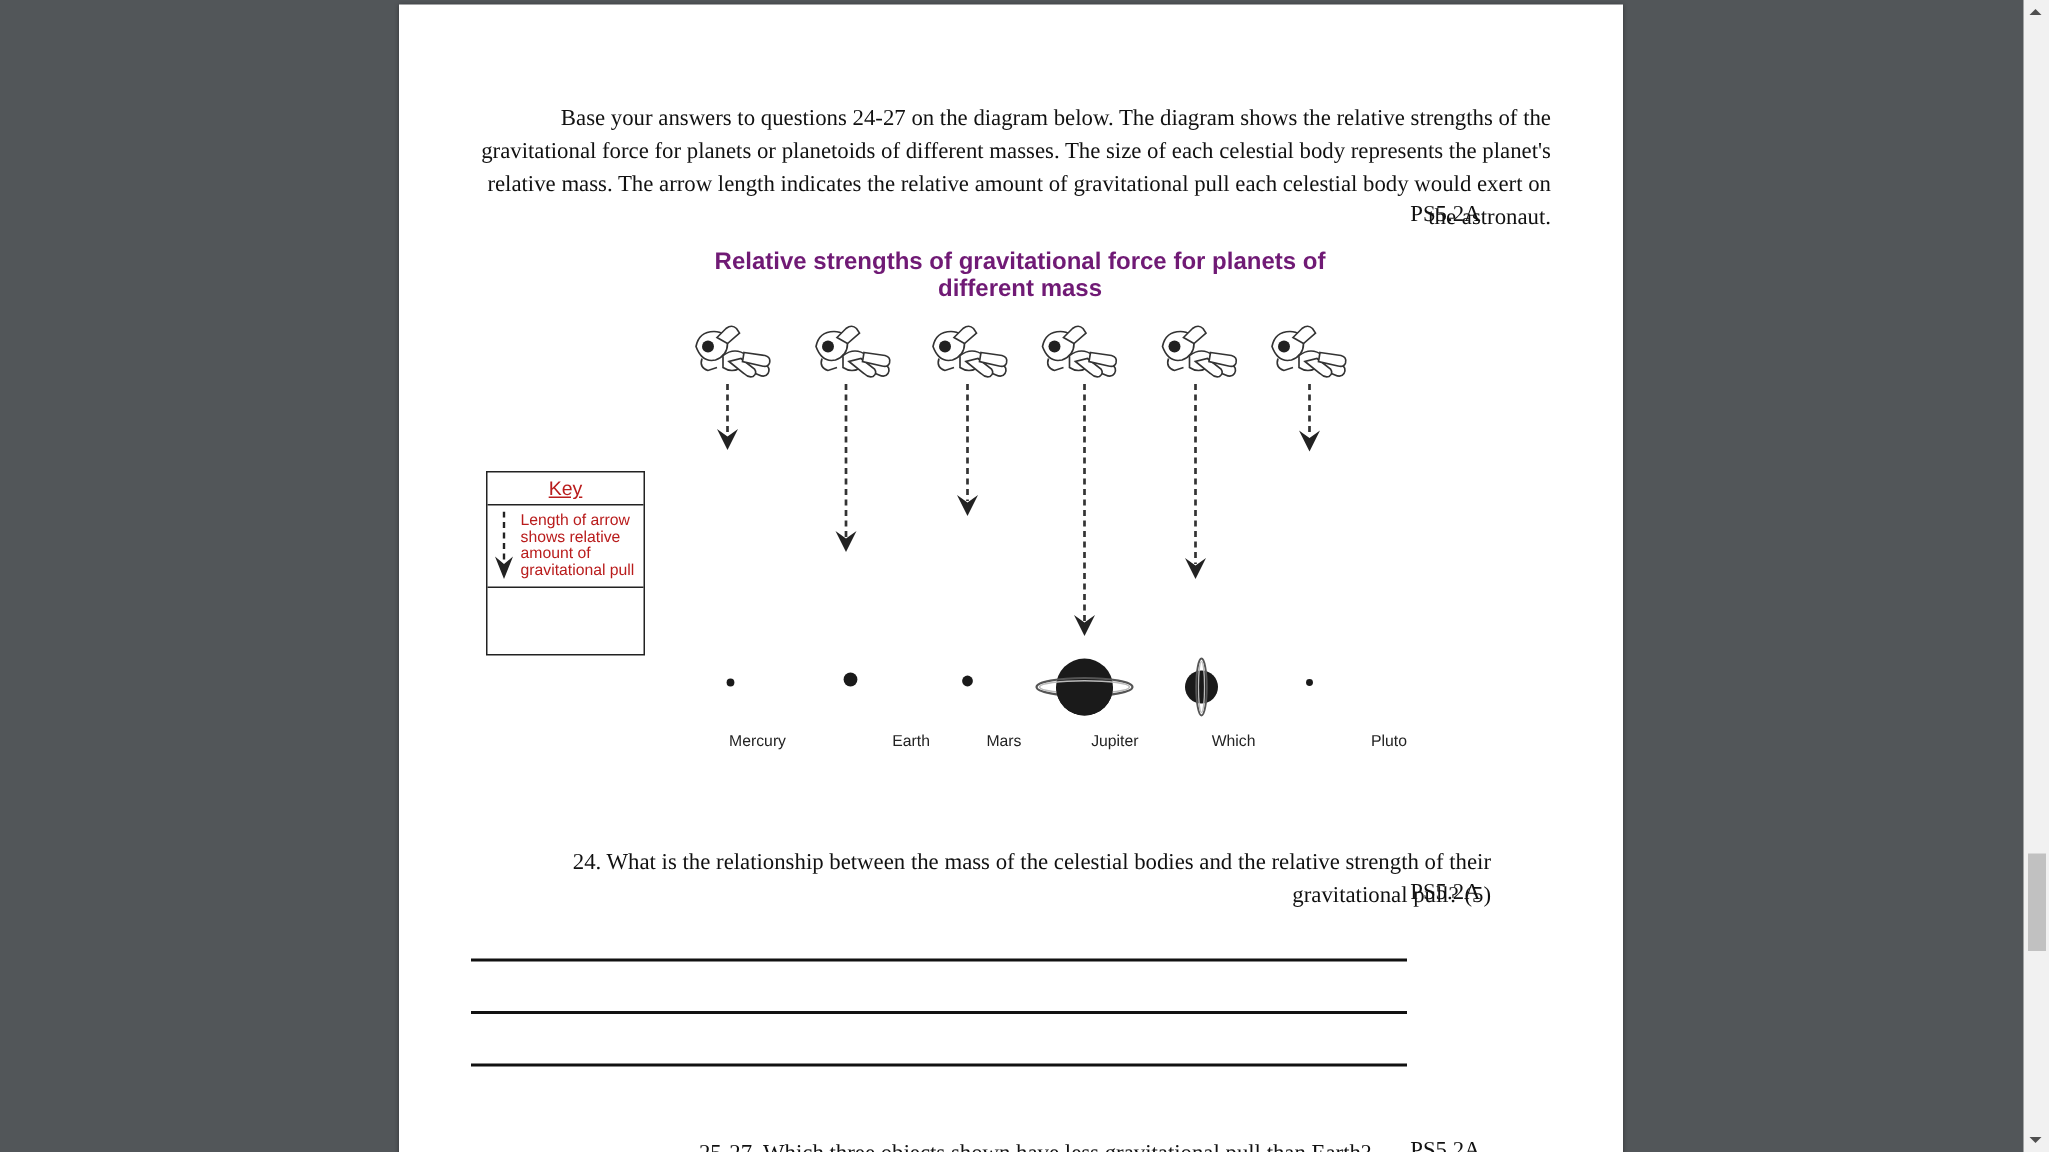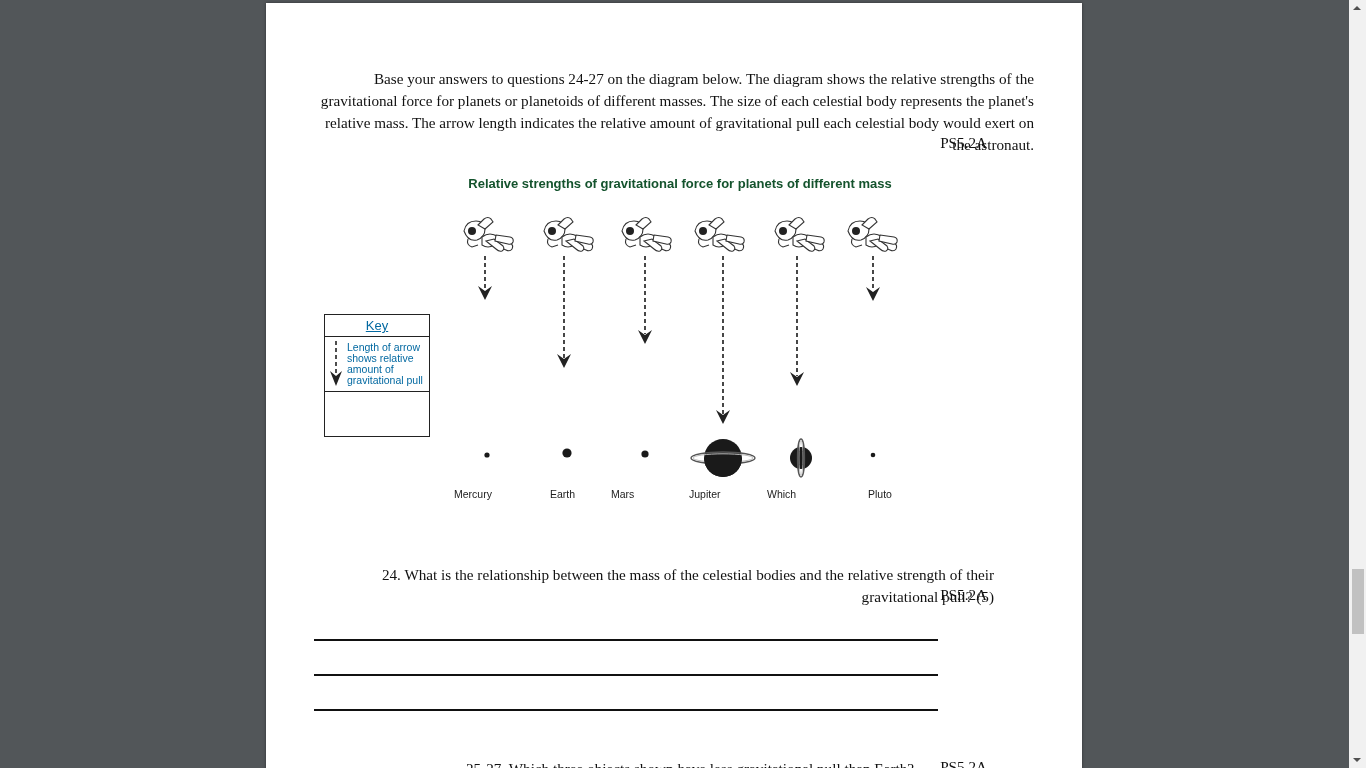--- a/index.html
+++ b/index.html
@@ -11,37 +11,37 @@
   .page {
     position:absolute; left:266px; top:3px; width:816px; height:800px;
     background:#ffffff; box-shadow:0 0 3px rgba(0,0,0,0.4);
   }
   .para {
     position:absolute; left:48px; width:720px;
     font-size:15.2px; line-height:22px; color:#111;text-align:right;
   }
   .tag { position:absolute; right:95px; font-size:15.2px; color:#111; }
   .fig-title {
-    position:absolute; left:200px; top:173px; width:428px; text-align:center;
-    font-family:"Liberation Sans", sans-serif; font-weight:bold; font-size:13px; color:#14532d;
+    position:absolute; left:200px; top:163px; width:428px; text-align:center;
+    font-family:"Liberation Sans", sans-serif; font-weight:bold; font-size:16px; color:#701a75;
   }
   .figure { position:absolute; left:0; top:0; width:816px; height:560px; pointer-events:none; }
   .key {
     position:absolute; left:58px; top:311px; width:106px; height:123px;
     border:1.5px solid #222; box-sizing:border-box;
-    font-family:"Liberation Sans", sans-serif; color:#0369a1;text-decoration:underline;
+    font-family:"Liberation Sans", sans-serif; color:#b91c1c;text-decoration:underline;
   }
   .key .kh { height:21px; border-bottom:1.5px solid #222; text-align:center; font-size:13px; line-height:21px; }
   .key .k1 { height:54px; border-bottom:1.5px solid #222; position:relative; }
   .key .k2 { position:relative; height:45px; }
   .key .ktext { position:absolute; left:22px; font-size:10.5px; line-height:11px; }
   .key .k1 .ktext { top:5px; }
   .key .k2 .ktext { left:25px; top:6px; }
   .planet-label {
-    position:absolute; top:485px; width:70px; text-align:left;
+    position:absolute; top:485px; width:70px; text-align:right;
     font-family:"Liberation Sans", sans-serif; font-size:10.5px; color:#222;
   }
   .line { position:absolute; left:48px; width:624px; height:2px; background:#111; }
   .scrollbar { position:absolute; right:0; top:0; width:17px; height:768px; background:#f1f1f1; }
   .scroll-up, .scroll-down { position:absolute; left:0; width:17px; height:17px; }
   .scroll-up { top:0; } .scroll-down { bottom:0; }
   .scroll-up::after { content:""; position:absolute; left:4px; top:6px; border-left:4px solid transparent; border-right:4px solid transparent; border-bottom:4px solid #505050; }
   .scroll-down::after { content:""; position:absolute; left:4px; top:7px; border-left:4px solid transparent; border-right:4px solid transparent; border-top:4px solid #505050; }
   .thumb { position:absolute; left:3px; top:569px; width:12px; height:65px; background:#c1c1c1; }
 </style>

